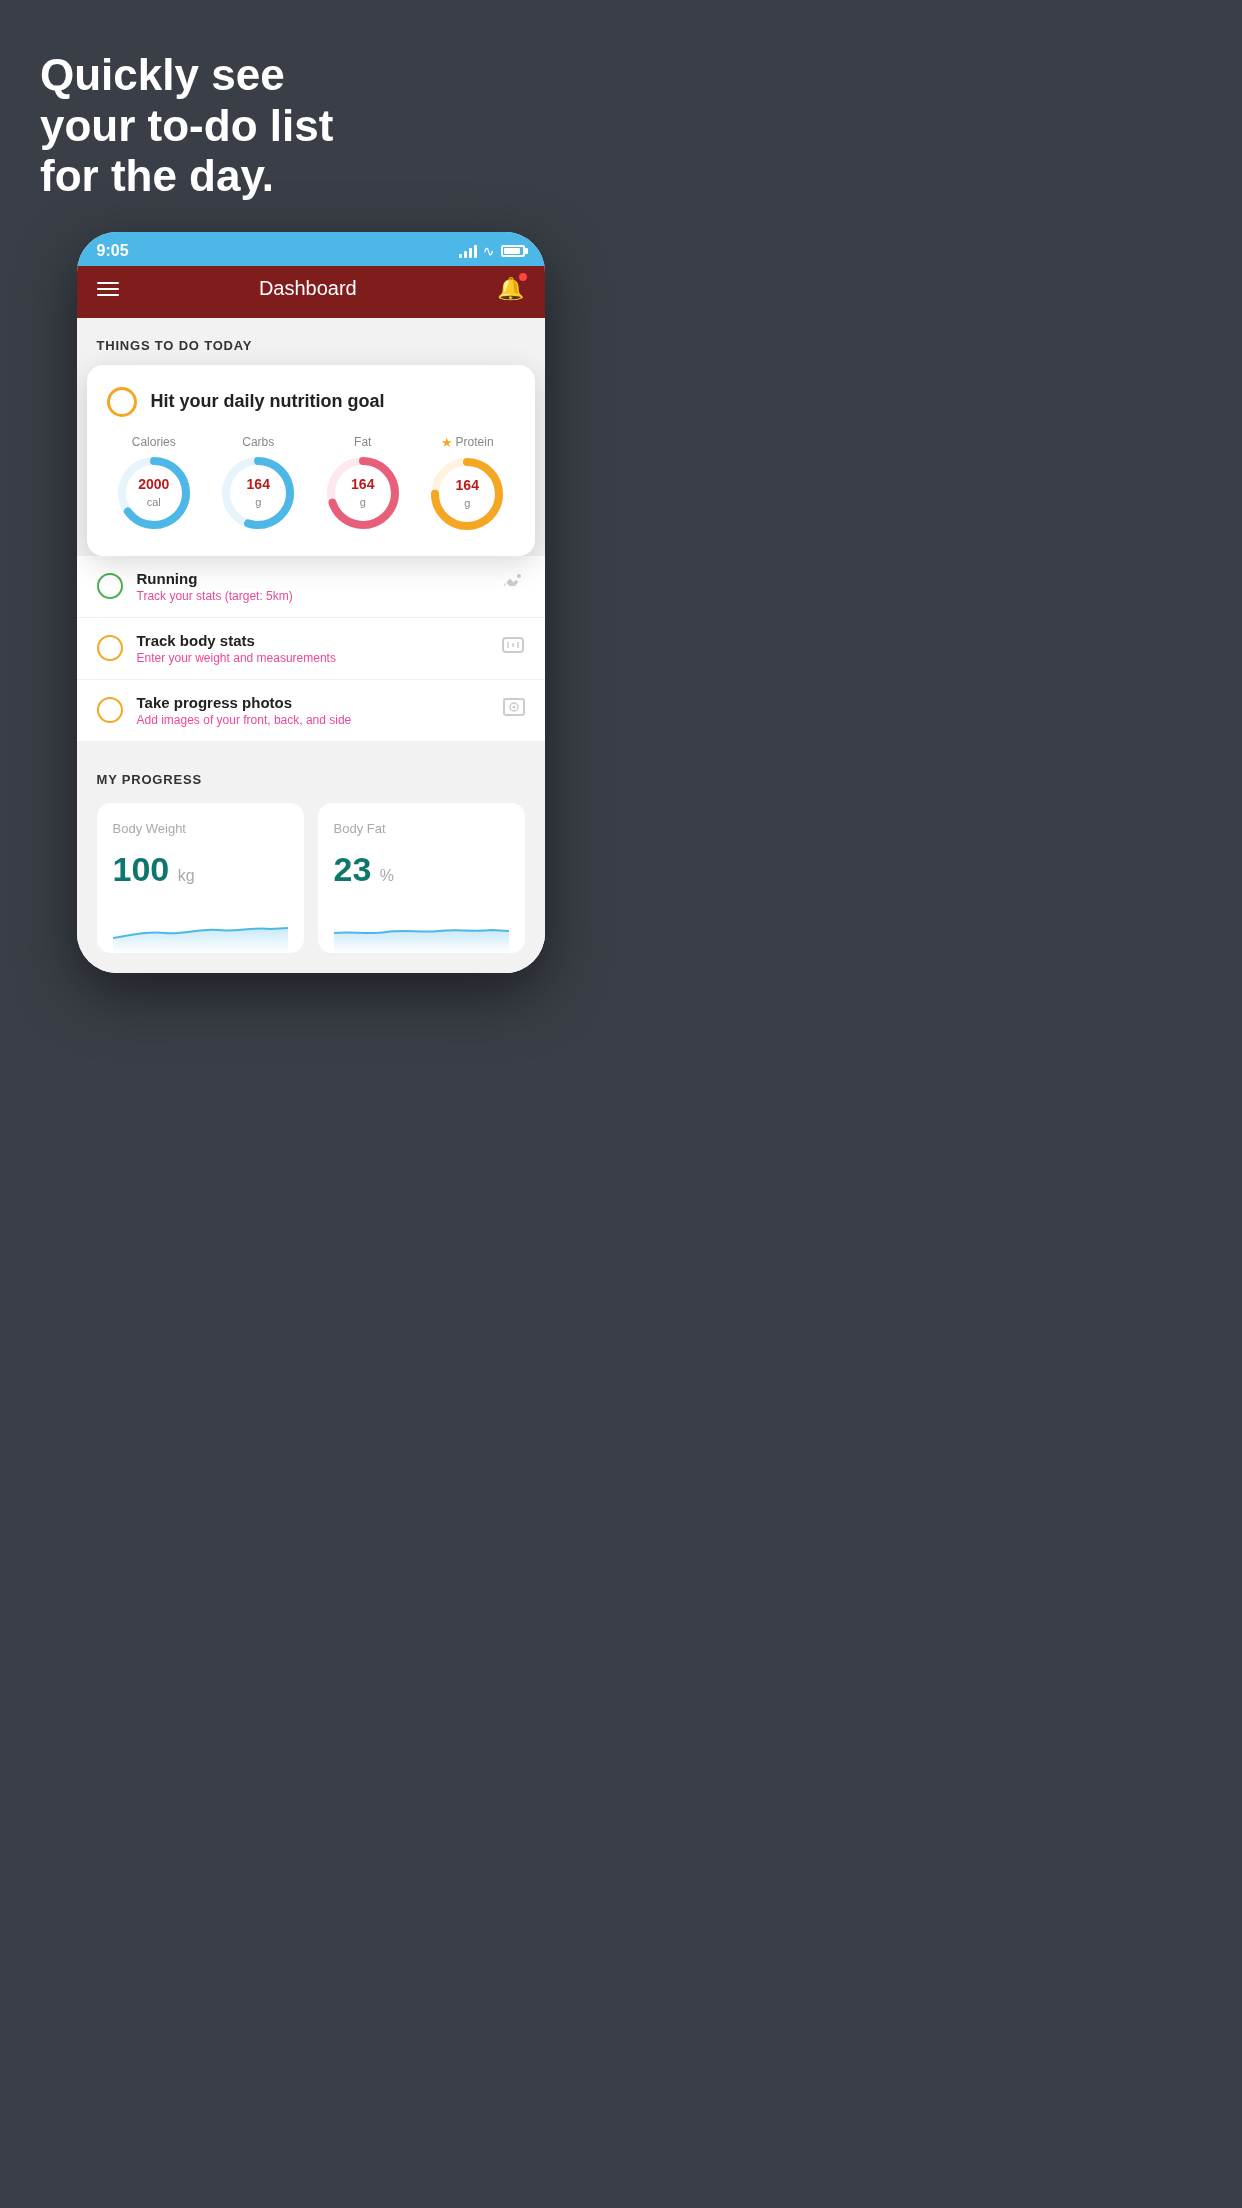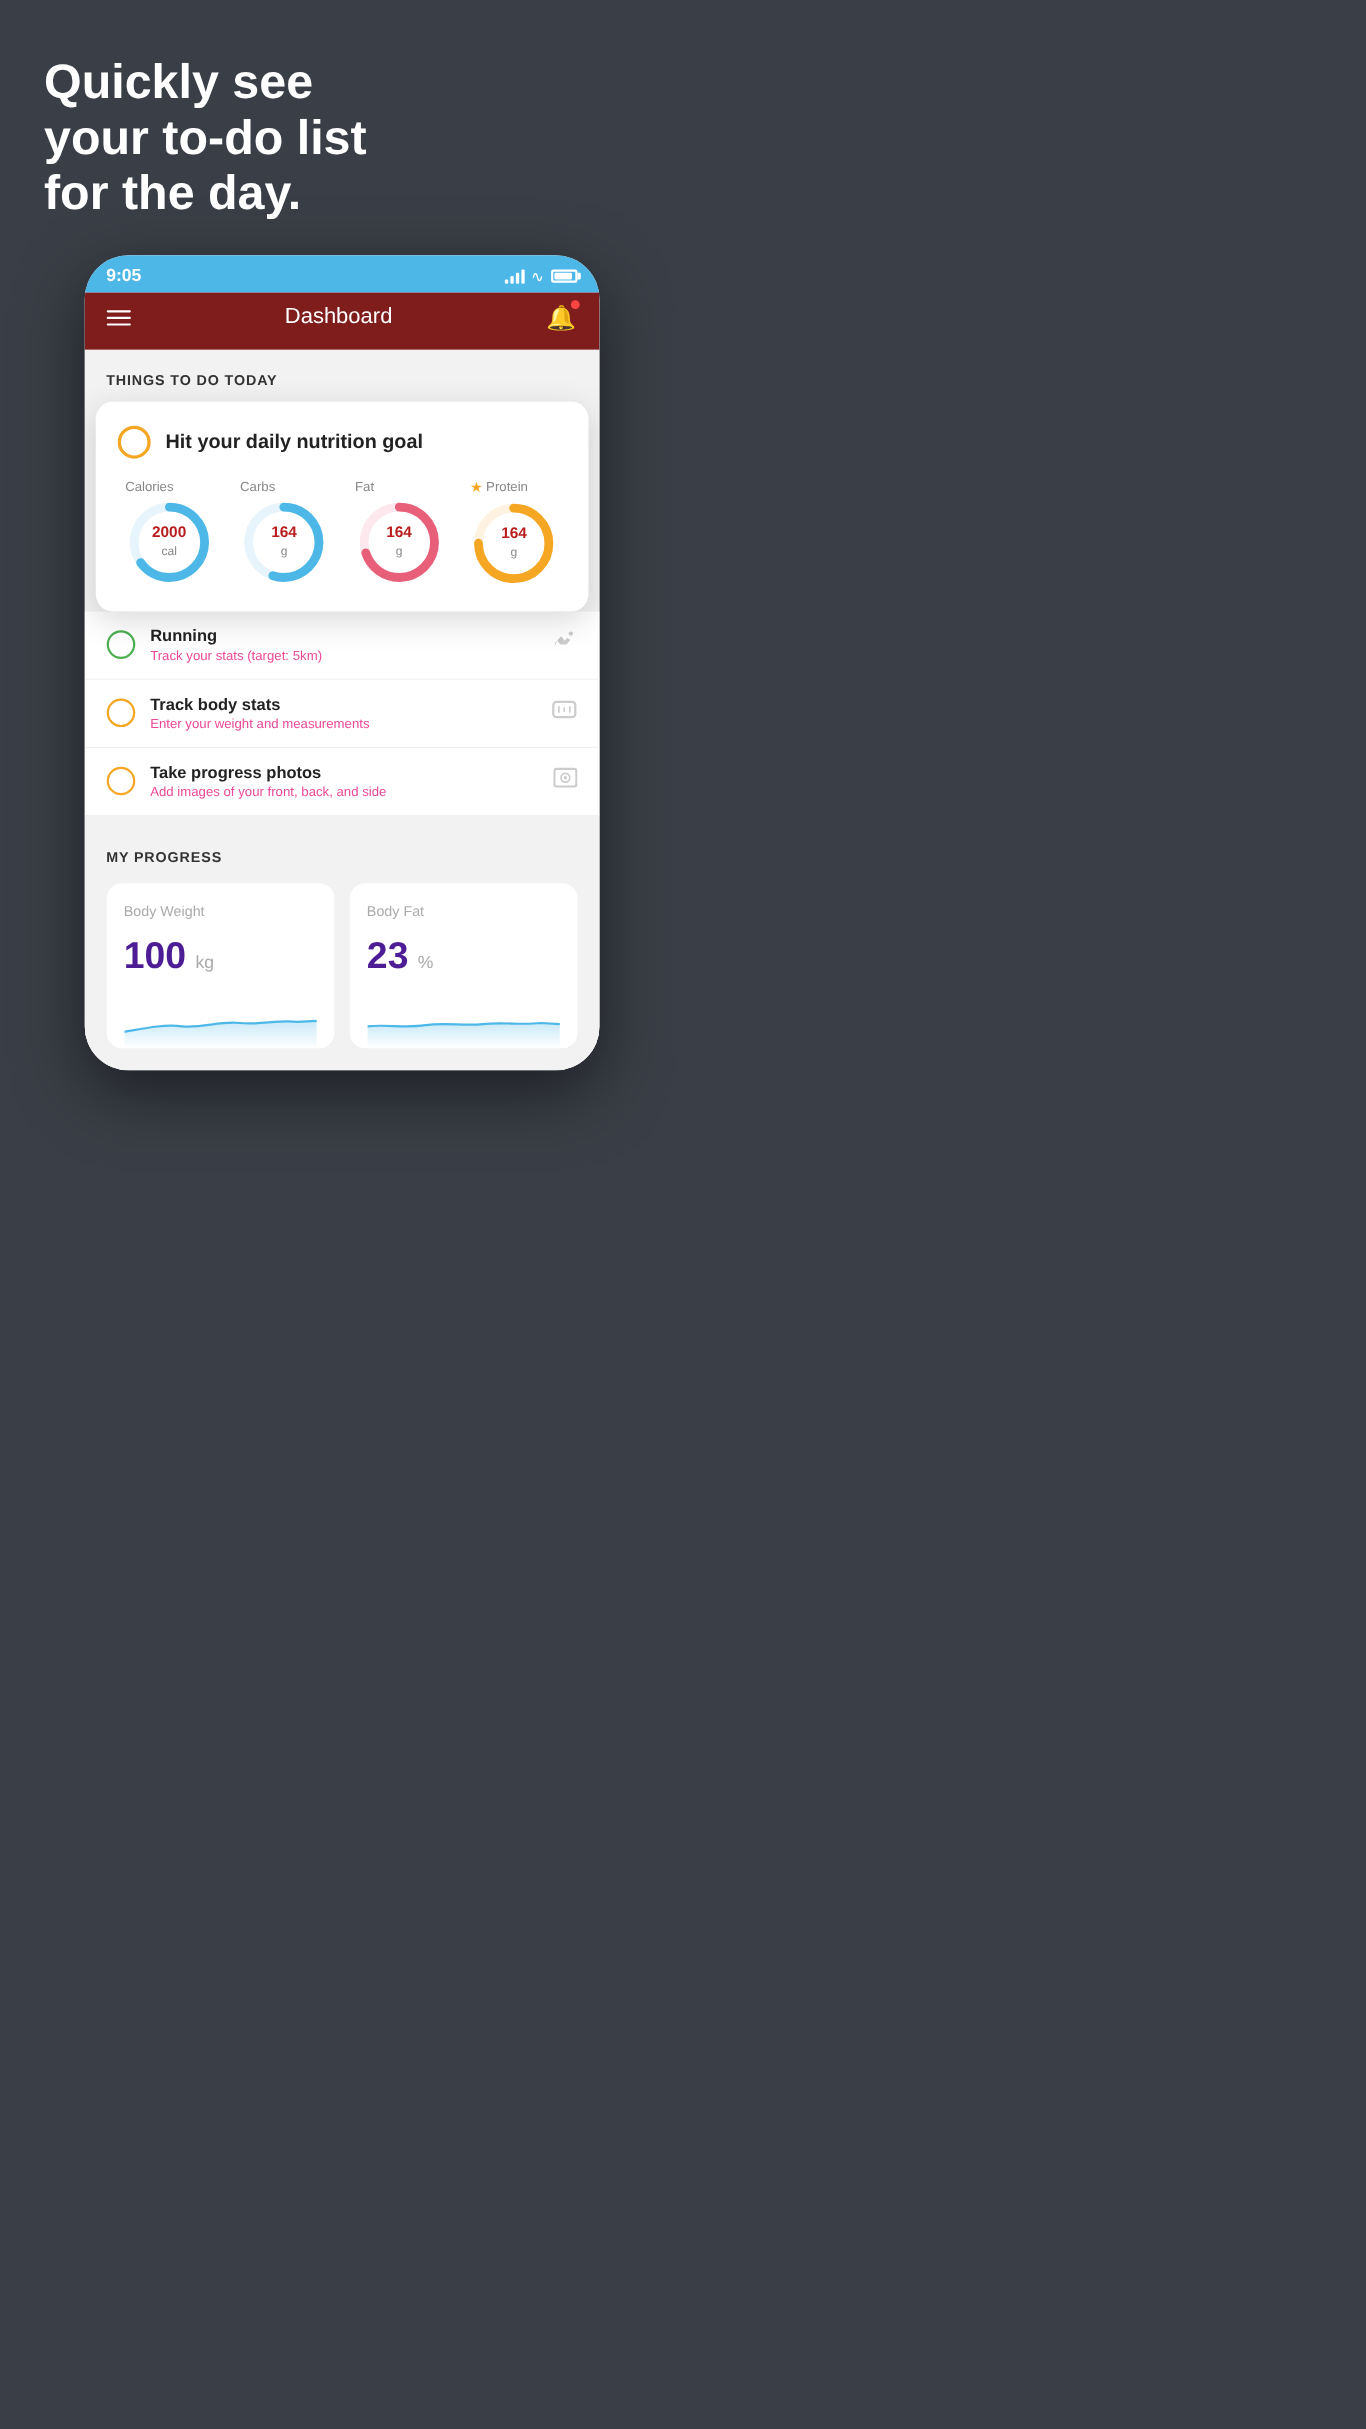--- a/index.html
+++ b/index.html
@@ -191,21 +191,21 @@
 
     .nutrition-row {
       display: flex;
       justify-content: space-around;
       gap: 10px;
     }
 
     .nutrition-item {
       display: flex;
       flex-direction: column;
-      align-items: flex-start;
+      align-items: center;
       gap: 4px;
     }
     .nutrition-label {
       font-size: 12px;
       color: #888;
       display: flex;
       align-items: center;
       gap: 3px;
     }
     .star-icon {
@@ -306,21 +306,21 @@
       overflow: hidden;
     }
     .progress-card-title {
       font-size: 13px;
       color: #aaa;
       margin-bottom: 14px;
     }
     .progress-value {
       font-size: 34px;
       font-weight: 700;
-      color: #4c1d95;
+      color: #0f766e;
     }
     .progress-unit {
       font-size: 16px;
       font-weight: 400;
       color: #aaa;
       margin-left: 4px;
     }
     .chart-area {
       margin-top: 14px;
       height: 50px;

